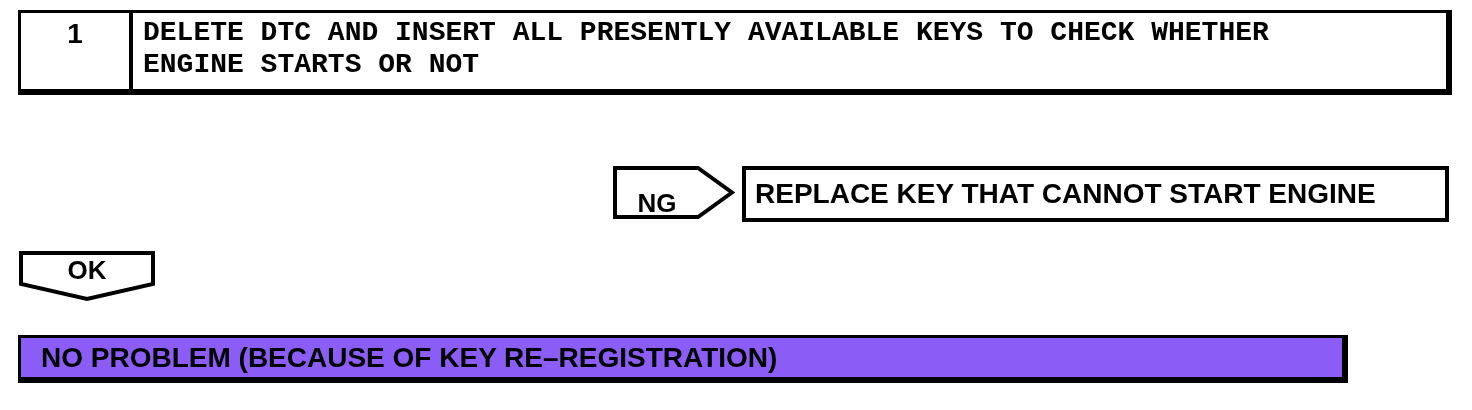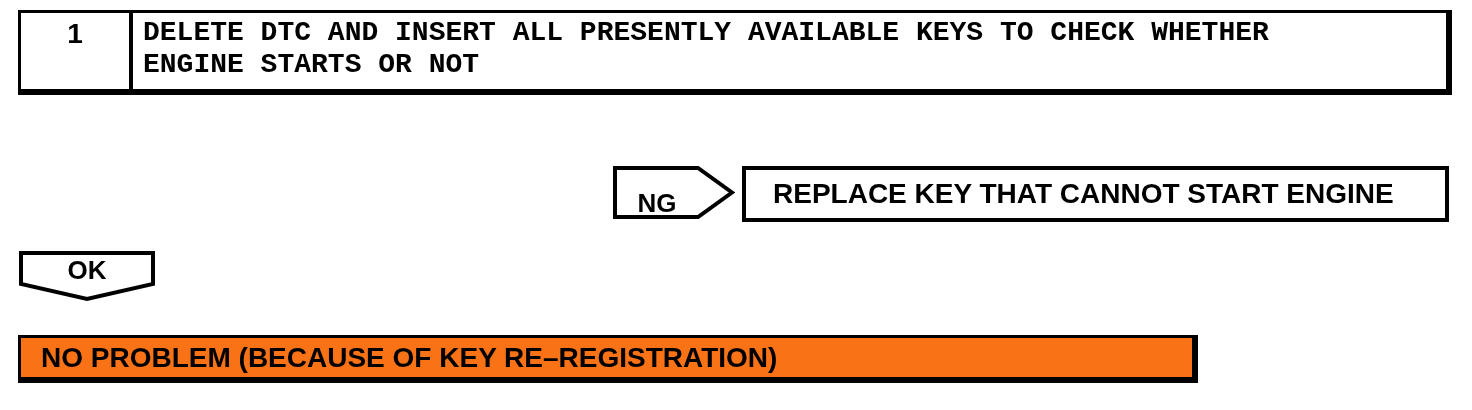--- a/index.html
+++ b/index.html
@@ -86,21 +86,21 @@
   .ng-action-box {
     position: absolute;
     left: 742px;
     top: 166px;
     width: 707px;
     height: 56px;
     box-sizing: border-box;
     border: 4px solid #000;
     display: flex;
     align-items: center;
-    padding-left: 27px;
+    padding-left: 9px;
     font-size: 28px;
     white-space: nowrap;
     background: #fff;
   }
 
   
   .ok-arrow {
     position: absolute;
     left: 19px;
     top: 251px;
@@ -118,32 +118,32 @@
     align-items: center;
     justify-content: center;
     font-size: 26px;
   }
 
   
   .result-box {
     position: absolute;
     left: 18px;
     top: 335px;
-    width: 1180px;
+    width: 1330px;
     height: 48px;
     box-sizing: border-box;
     border: 3px solid #000;
     border-right-width: 6px;
     border-bottom-width: 6px;
     display: flex;
     align-items: center;
     padding-left: 20px;
     font-size: 28px;
     white-space: nowrap;
-    background: #f97316;
+    background: #8b5cf6;
   }
 </style>
 </head>
 <body>
 
 <div class="canvas">
 
   <div class="step-box">
     <div class="step-num-cell">1</div>
     <div class="step-title-cell">

